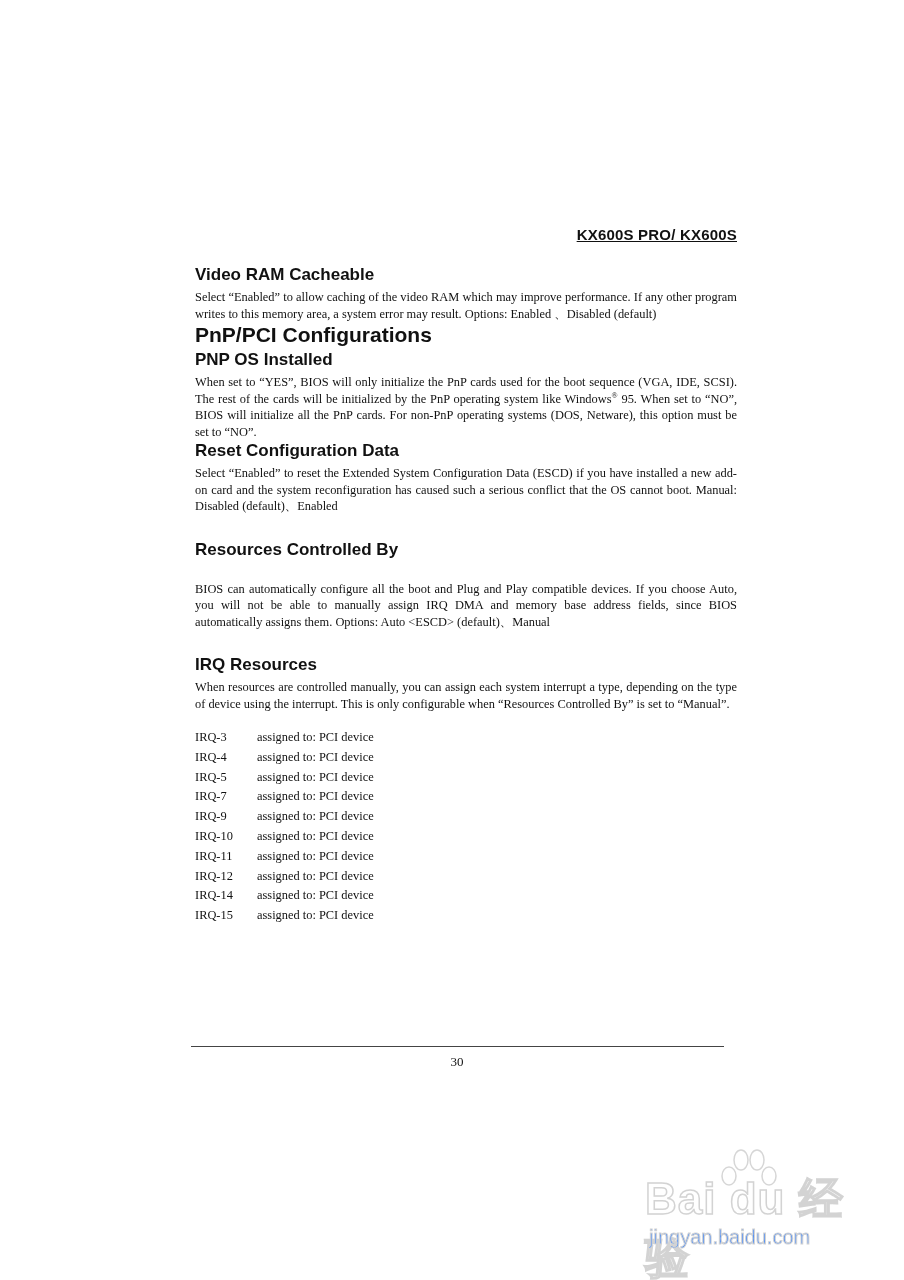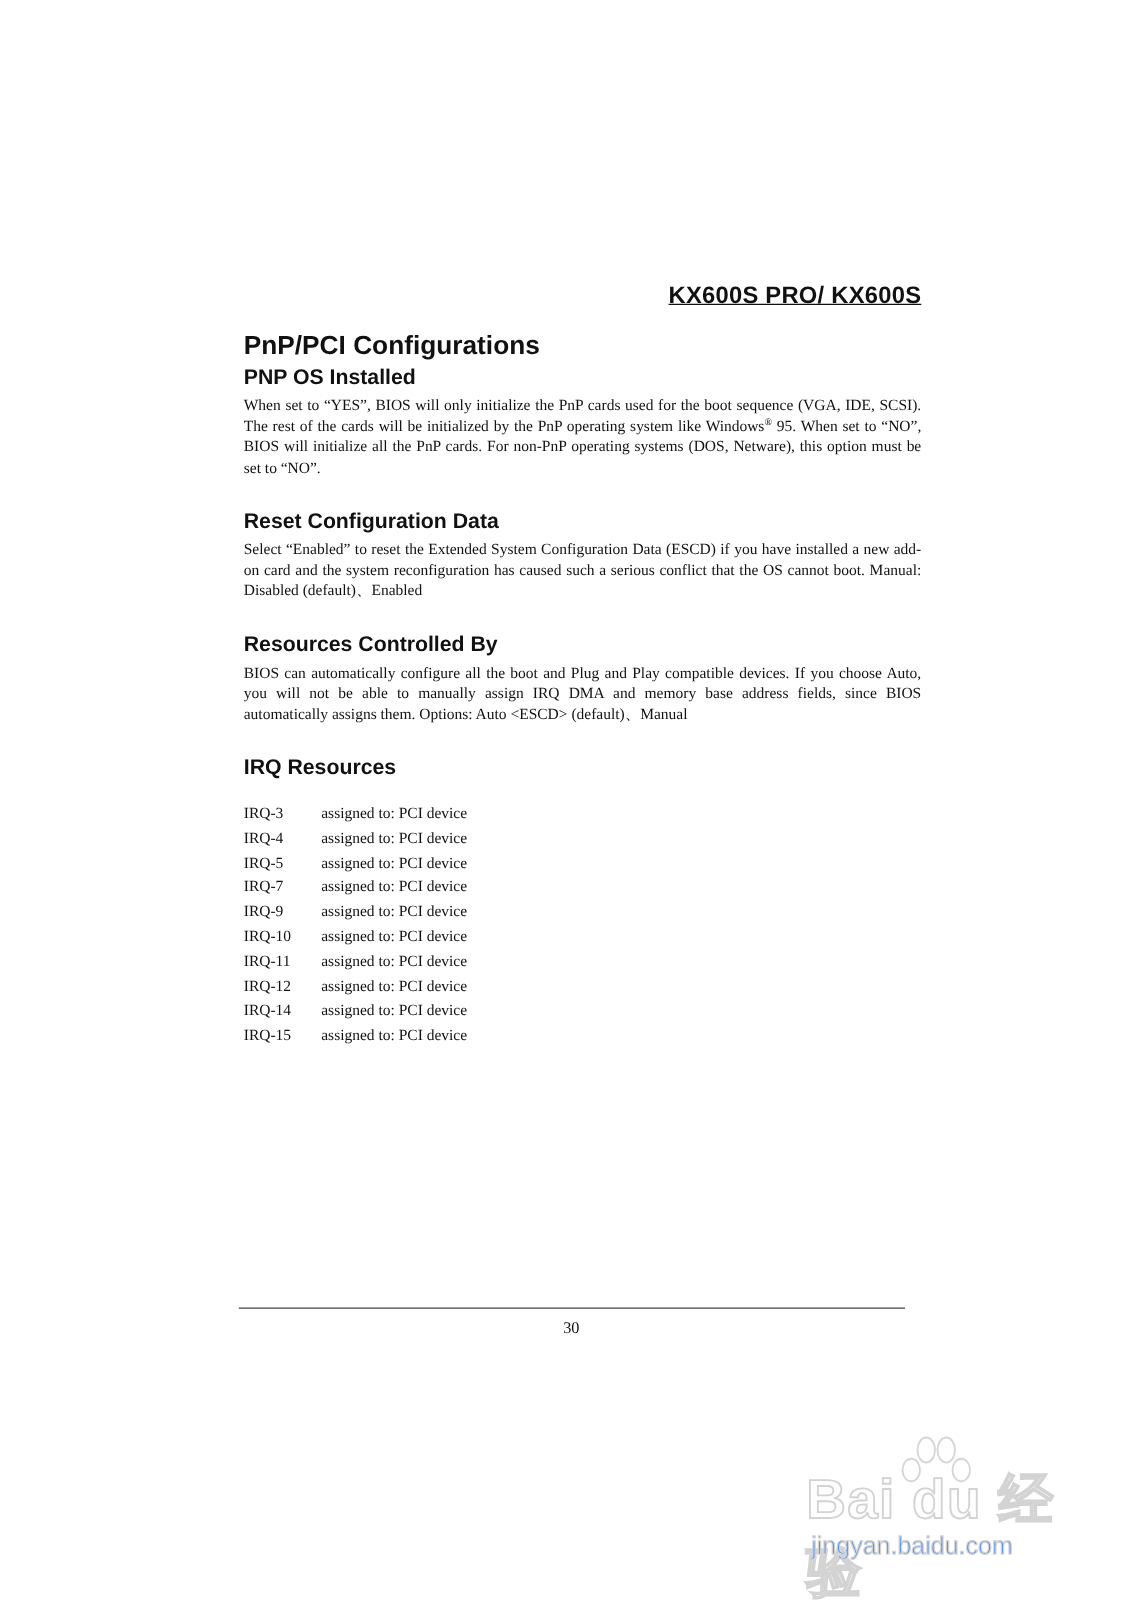--- a/index.html
+++ b/index.html
@@ -1,20 +1,20 @@
 <!DOCTYPE html>
 <html><head>
 <meta charset="utf-8">
 <style>
   html, body { margin: 0; padding: 0; background: #ffffff; }
   body { width: 904px; height: 1280px; position: relative; overflow: hidden; color: #111; }
   .page { position: absolute; left: 0; top: 0; width: 904px; height: 1280px; }
   .running-header {
     position: absolute; top: 226px; right: 167px;
-    font-family: "Liberation Sans", sans-serif; font-weight: bold; font-size: 19px;
+    font-family: "Liberation Sans", sans-serif; font-weight: bold; font-size: 15px;
     text-decoration: underline; letter-spacing: 0.2px;
   }
   .content { position: absolute; left: 195px; width: 542px; top: 264px; }
   .serif { font-family: "Liberation Serif", serif; font-size: 12.4px; line-height: 16.5px; text-align: justify; }
   h1.big { font-family: "Liberation Sans", sans-serif; font-weight: bold; font-size: 21px; margin: 0; line-height: 26px; }
   h2.sec { font-family: "Liberation Sans", sans-serif; font-weight: bold; font-size: 17px; margin: 0; line-height: 22px; }
   p { margin: 0; }
   sup { font-size: 8px; line-height: 0; vertical-align: super; }
   .irq-table { margin-top: 16px; }
   .irq-row { display: flex; font-family: "Liberation Serif", serif; font-size: 12.4px; height: 19.8px; line-height: 19.8px; }
@@ -28,40 +28,45 @@
 </style>
 </head>
 <body>
 
 <div class="page">
 
   <div class="running-header">KX600S  PRO/  KX600S</div>
 
   <div class="content">
 
+    <section>
+      <h2 class="sec">Video RAM Cacheable</h2>
+      <p class="serif" style="margin-top:3px">Select “Enabled” to allow caching of the video RAM which may improve performance. If any other program writes to this memory area, a system error may result. Options: Enabled 、Disabled (default)</p>
+    </section>
 
     <h1 class="big" style="">PnP/PCI Configurations</h1>
 
     <section>
       <h2 class="sec" style="margin-top:1px">PNP OS Installed</h2>
       <p class="serif" style="margin-top:3px"><span>When set to “YES”, BIOS will only initialize the PnP cards used for the boot sequence (VGA, IDE, SCSI). The rest of the cards will be initialized by the PnP operating system like Windows</span><sup>®</sup><span> 95. When set to “NO”, BIOS will initialize all the PnP cards. For non-PnP operating systems (DOS, Netware), this option must be set to “NO”.</span></p>
     </section>
 
-    <section style="margin-top:24px">
+    <section style="">
       <h2 class="sec">Reset Configuration Data</h2>
       <p class="serif" style="margin-top:3px">Select “Enabled” to reset the Extended System Configuration Data (ESCD) if you have installed a new add-on card and the system reconfiguration has caused such a serious conflict that the OS cannot boot. Manual: Disabled (default)、Enabled</p>
     </section>
 
     <section style="margin-top:24px">
       <h2 class="sec">Resources Controlled By</h2>
-      <p class="serif" style="margin-top:3px">BIOS can automatically configure all the boot and Plug and Play compatible devices. If you choose Auto, you will not be able to manually assign IRQ DMA and memory base address fields, since BIOS automatically assigns them. Options: Auto &lt;ESCD&gt; (default)、Manual</p>
+      <p class="serif" style="margin-top:20px">BIOS can automatically configure all the boot and Plug and Play compatible devices. If you choose Auto, you will not be able to manually assign IRQ DMA and memory base address fields, since BIOS automatically assigns them. Options: Auto &lt;ESCD&gt; (default)、Manual</p>
     </section>
 
     <section style="margin-top:24px">
       <h2 class="sec">IRQ Resources</h2>
+      <p class="serif" style="margin-top:3px">When resources are controlled manually, you can assign each system interrupt a type, depending on the type of device using the interrupt. This is only configurable when “Resources Controlled By” is set to “Manual”.</p>
 
       <div class="irq-table">
         <div class="irq-row">
             <span class="irq-name">IRQ-3</span>
             <span>assigned to: PCI device</span>
           </div>
         <div class="irq-row">
             <span class="irq-name">IRQ-4</span>
             <span>assigned to: PCI device</span>
           </div>

